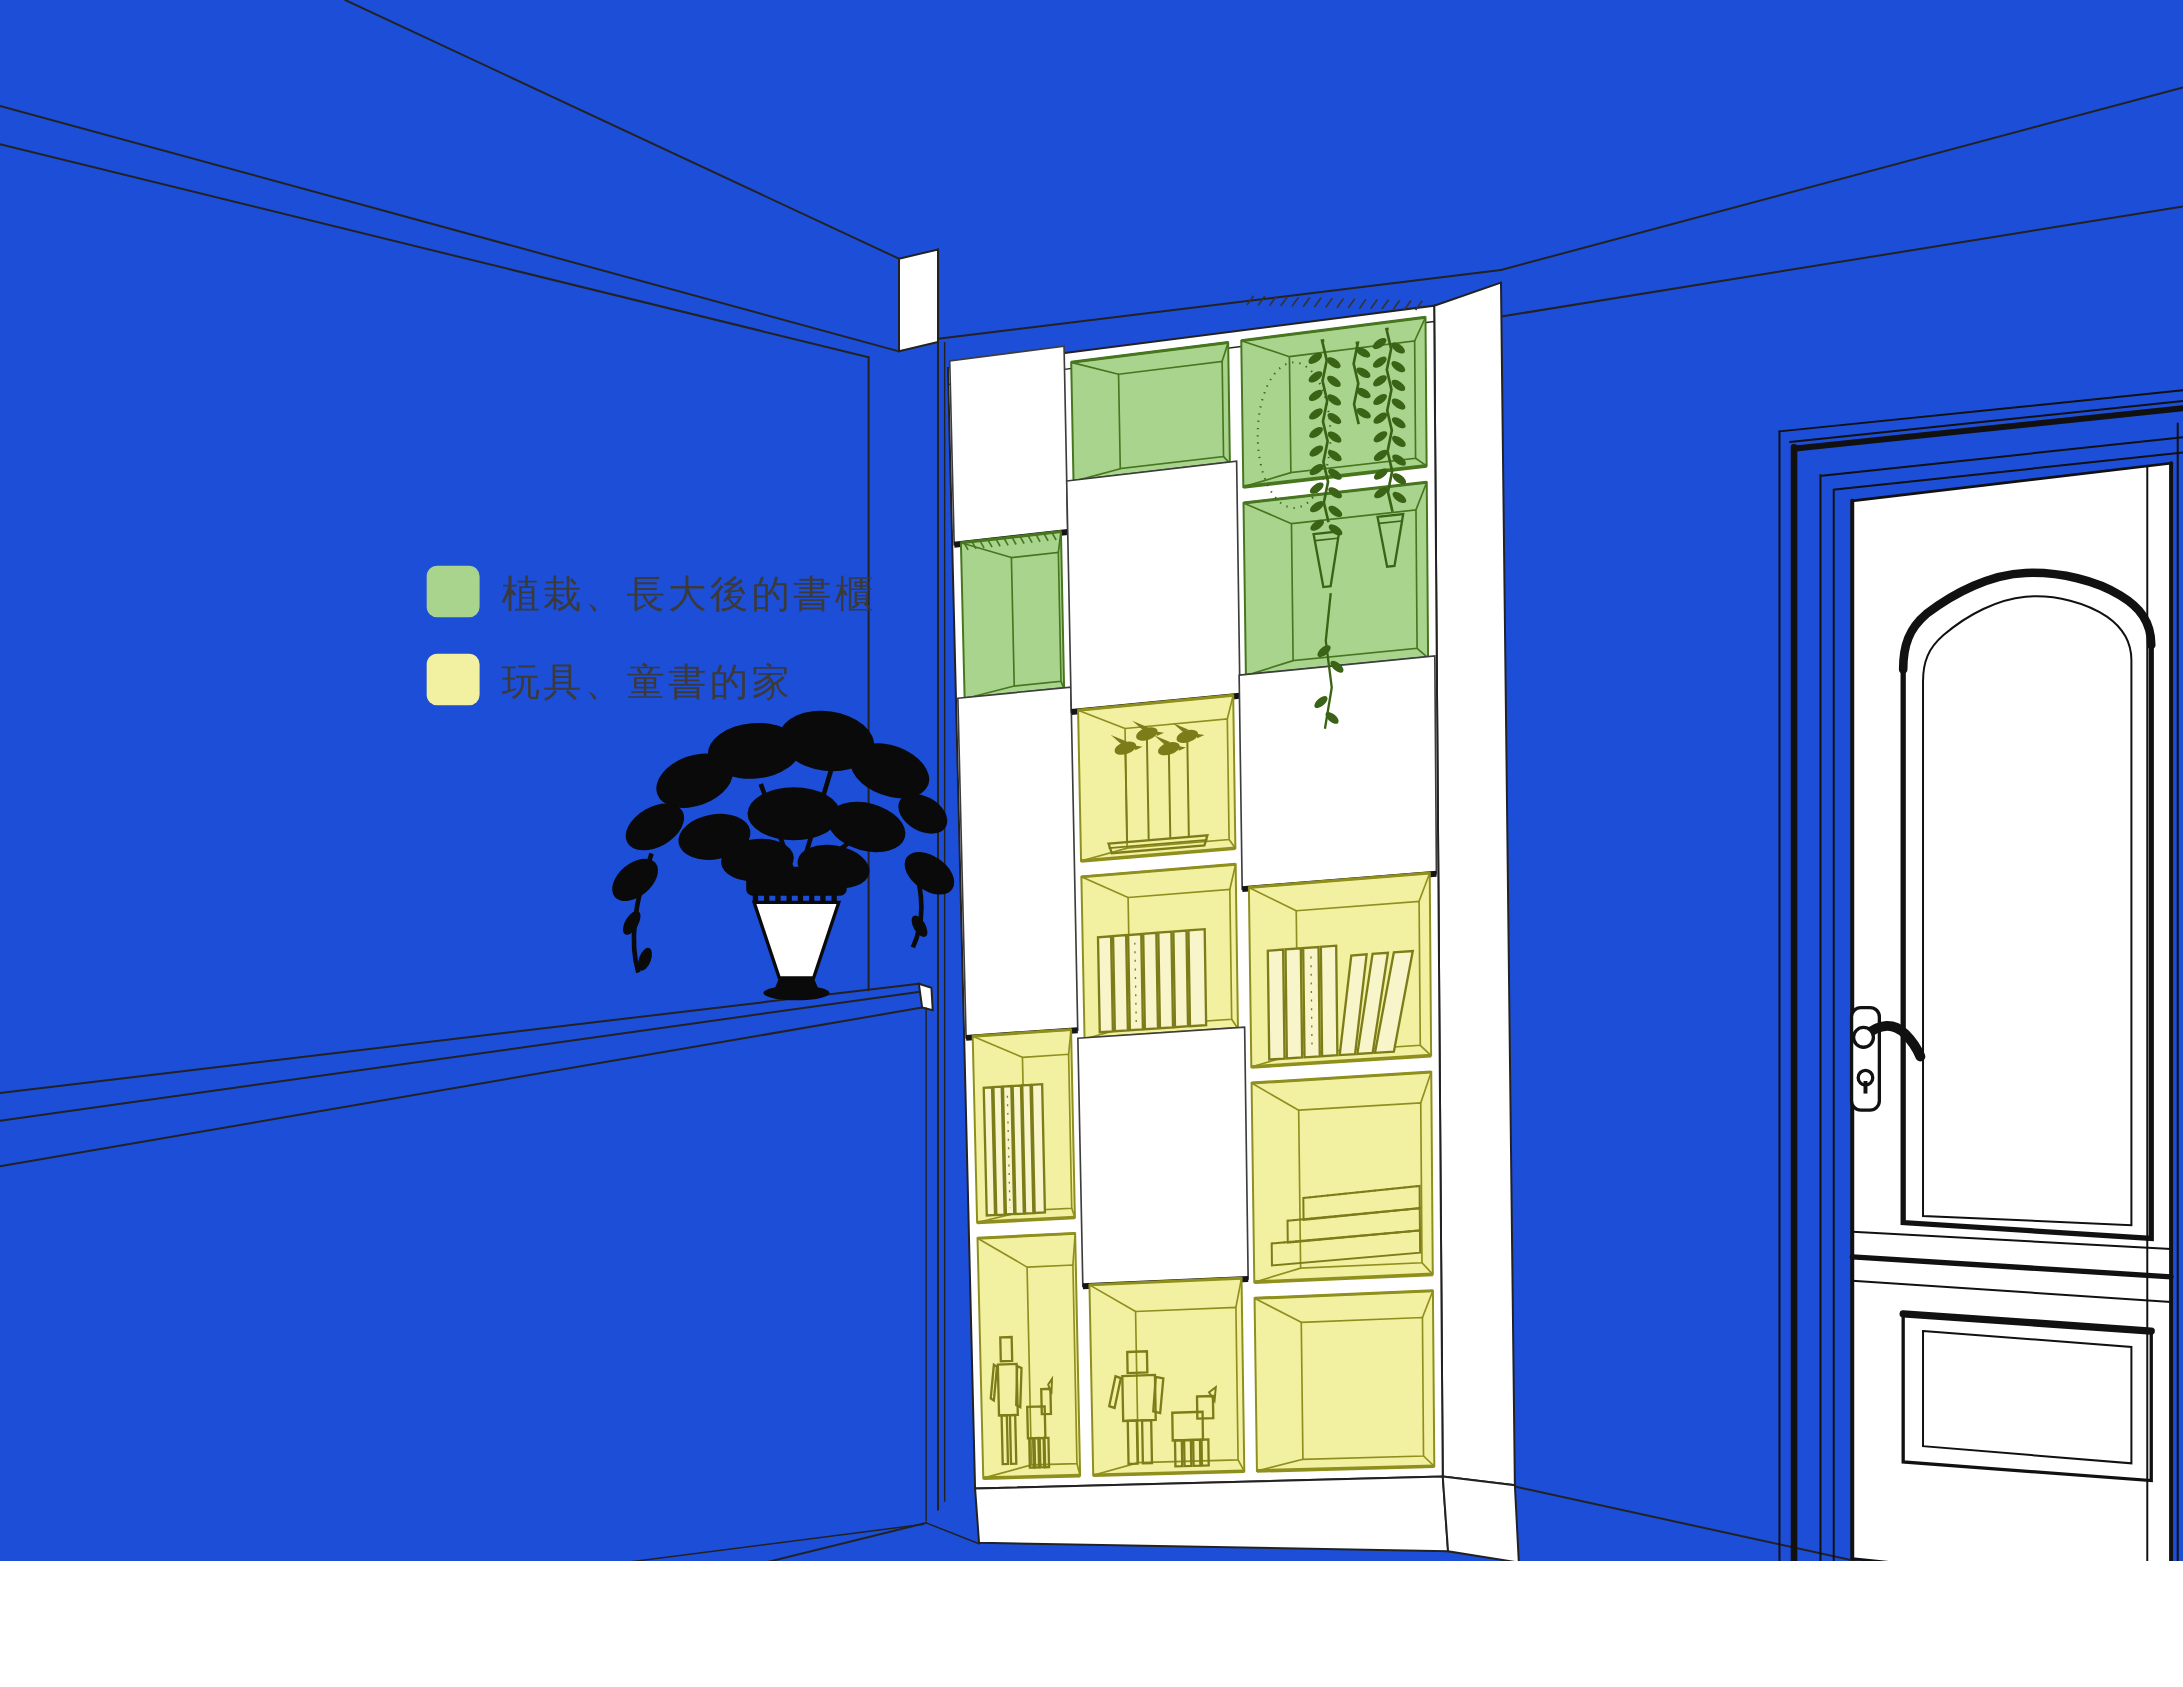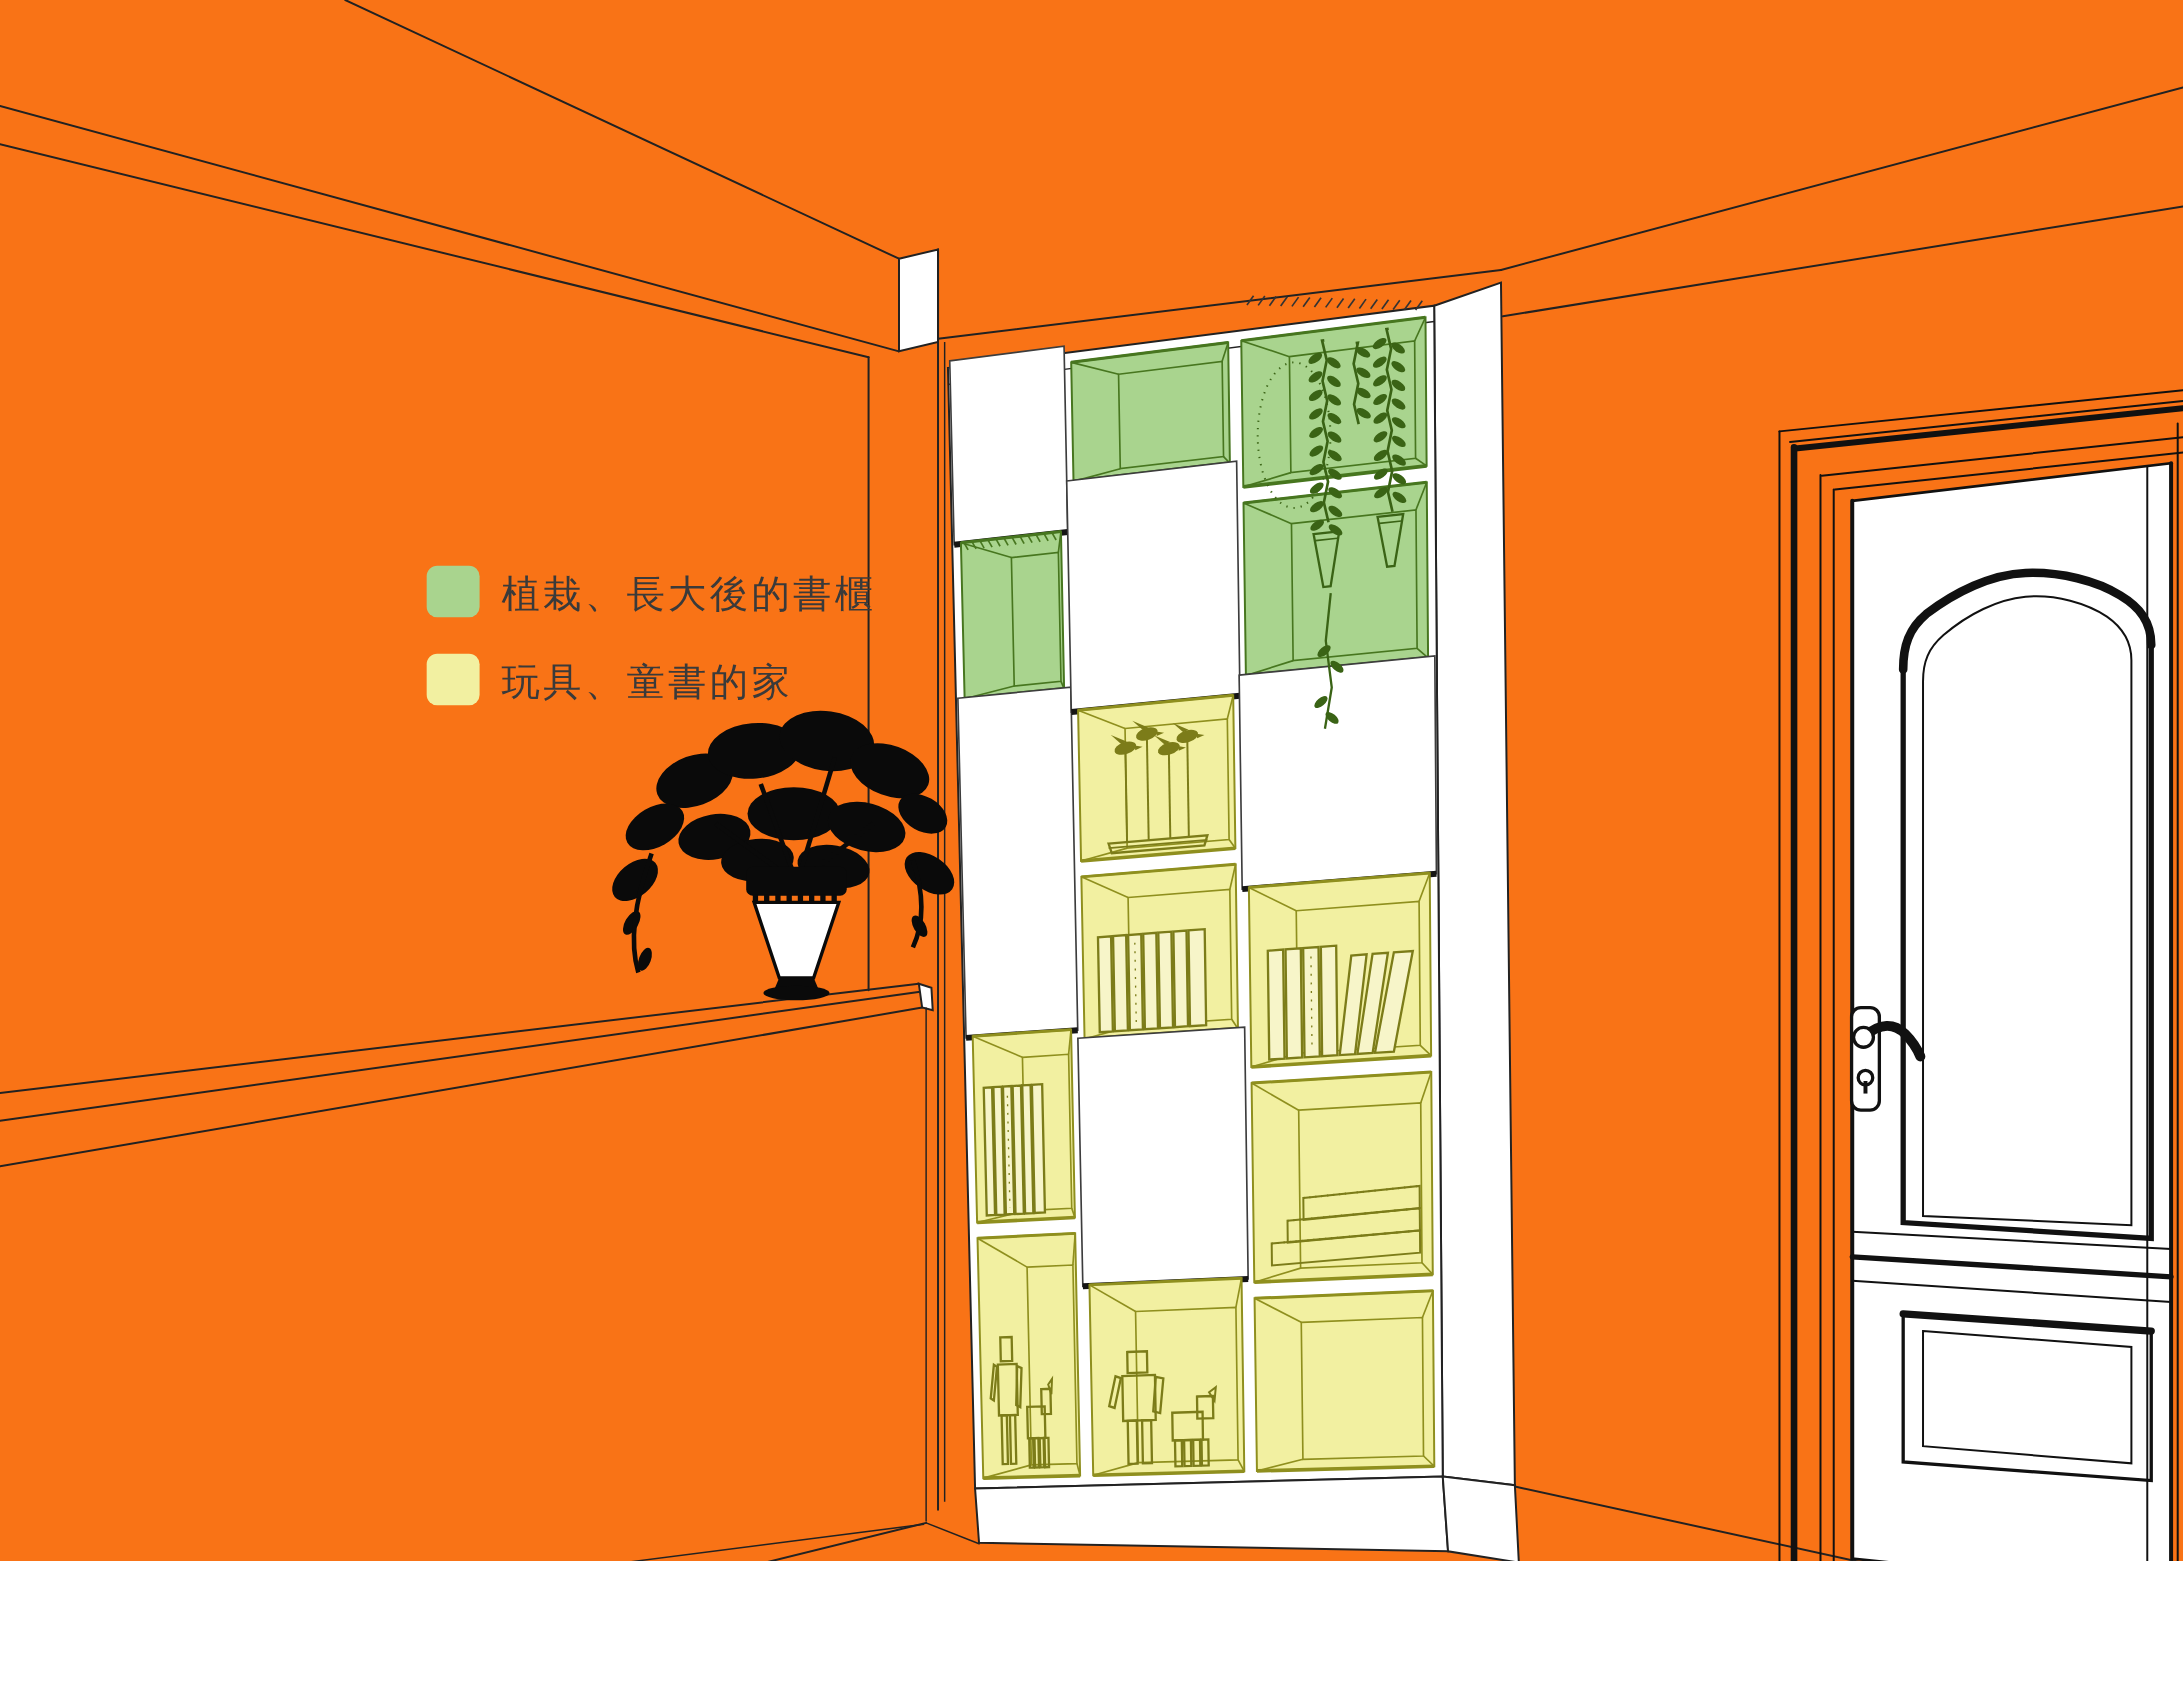--- a/index.html
+++ b/index.html
@@ -1,16 +1,16 @@
 <!DOCTYPE html>
 <html style="--background: #ffffff; --line: #222222; --heavy: #111111; --text: #3a3a3a; --green-fill: #a9d48e; --green-line: #47761f; --yellow-fill: #f2f0a1; --yellow-line: #8f8f1e; --content-line: #7c7c19; --plant-line: #3a6315; --silhouette: #0a0a0a;font-size:10.6px"><head>
 <meta charset="utf-8">
 <style>
   html,body{margin:0;padding:0;background:#fff;}
-  .stage{position:relative;width:2183px;height:1561px;background:#f97316;
+  .stage{position:relative;width:2183px;height:1561px;background:#1d4ed8;
          font-family:"Liberation Sans","DejaVu Sans",sans-serif;}
   svg{display:block;width:2183px;height:1687px;}
   .wl{stroke:var(--line);stroke-width:3;fill:none;stroke-linecap:round;}
   .wl2{stroke:var(--line);stroke-width:2.2;fill:none;}
   .wface{fill:#ffffff;stroke:var(--line);stroke-width:3;}
   .door{stroke:var(--heavy);fill:none;stroke-linecap:round;}
   .green-cell{fill:var(--green-fill);stroke:var(--green-line);}
   .yellow-cell{fill:var(--yellow-fill);stroke:var(--yellow-line);}
   .white-cell{fill:#ffffff;stroke:#3d3d3d;}
   .legend-label{font-size:58px;fill:var(--text);letter-spacing:5px;}

